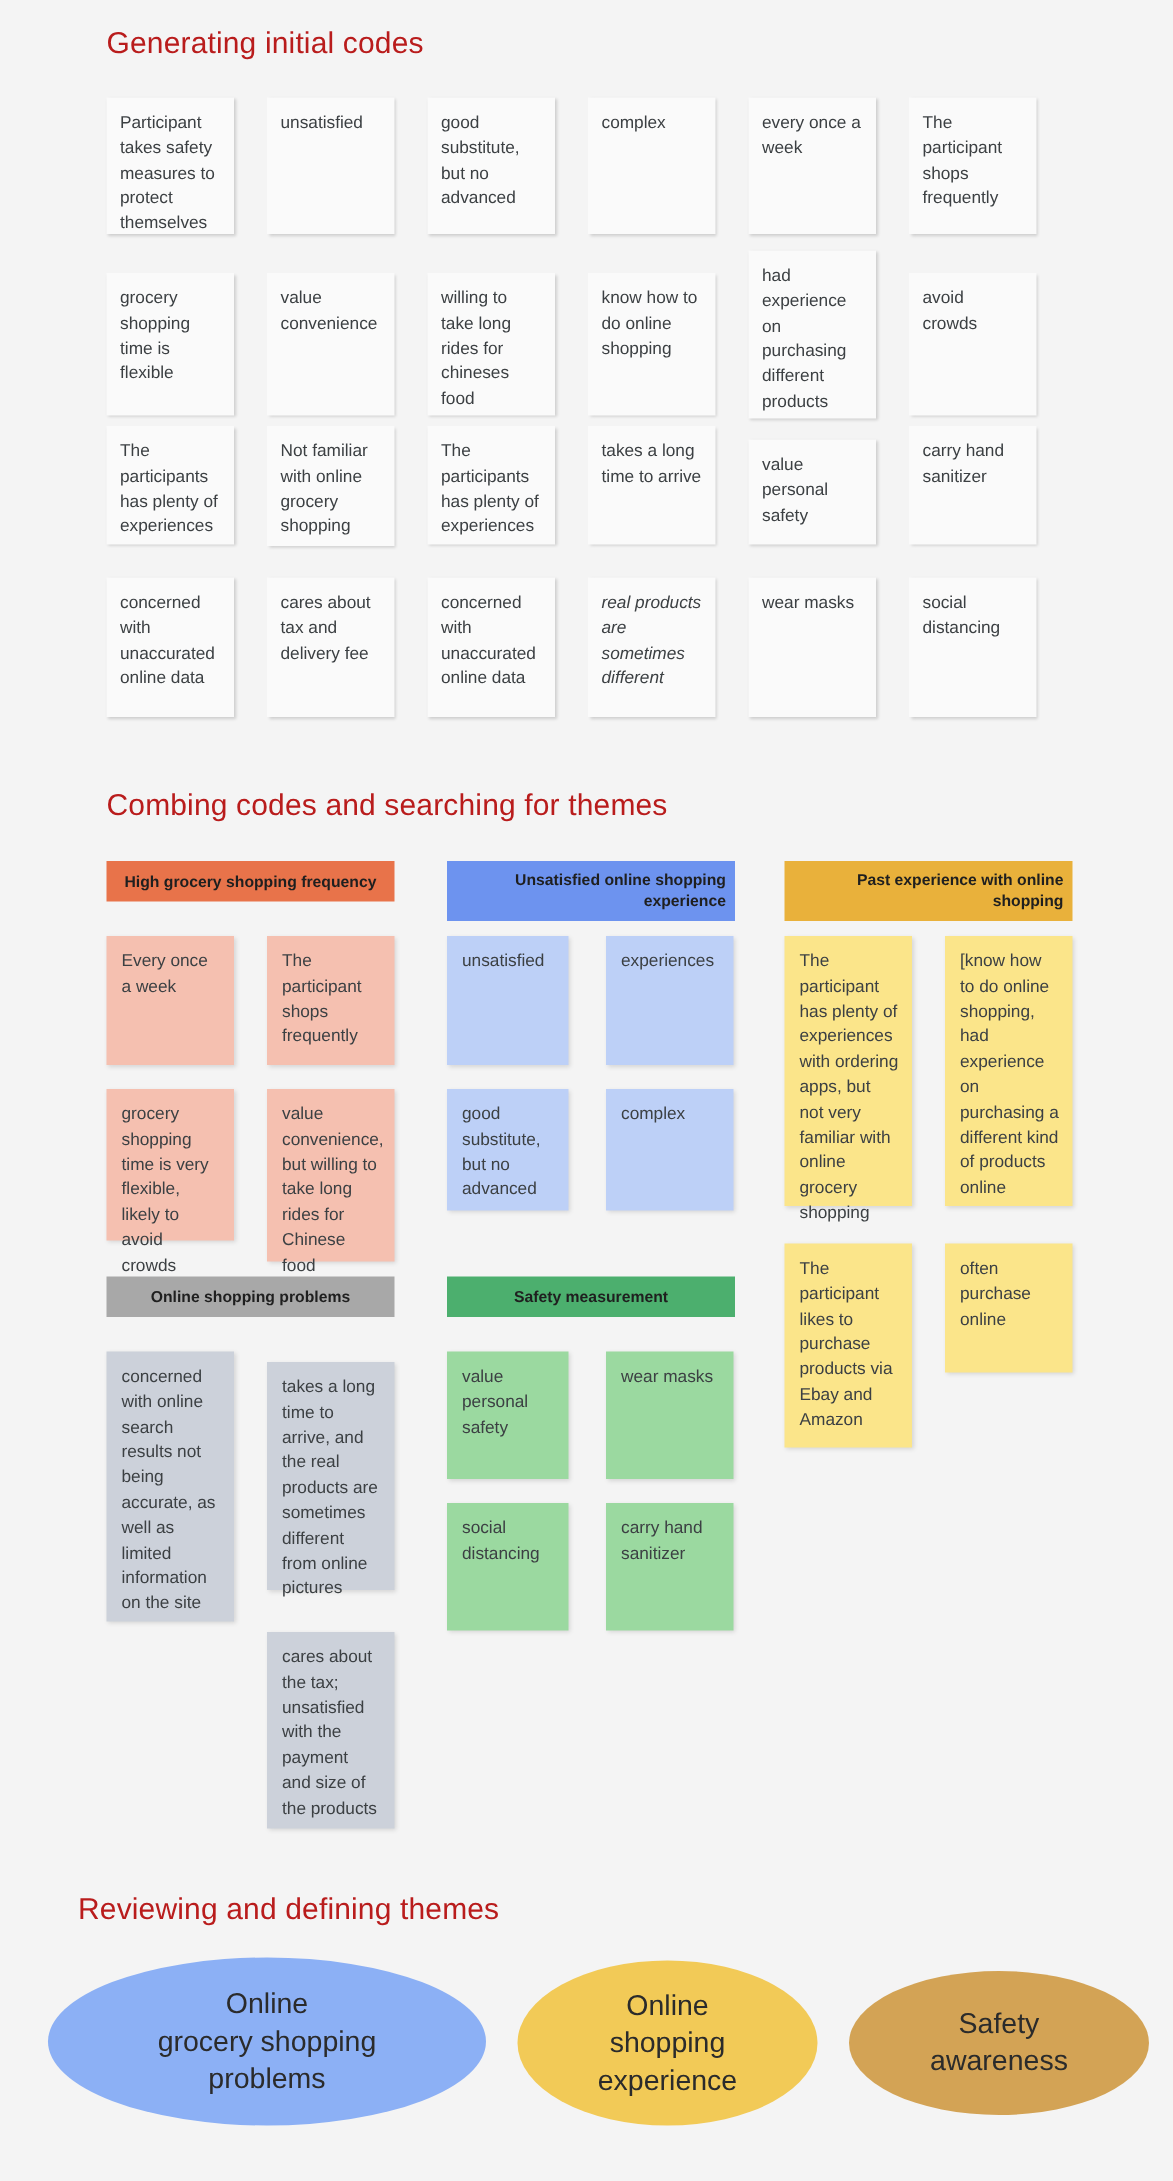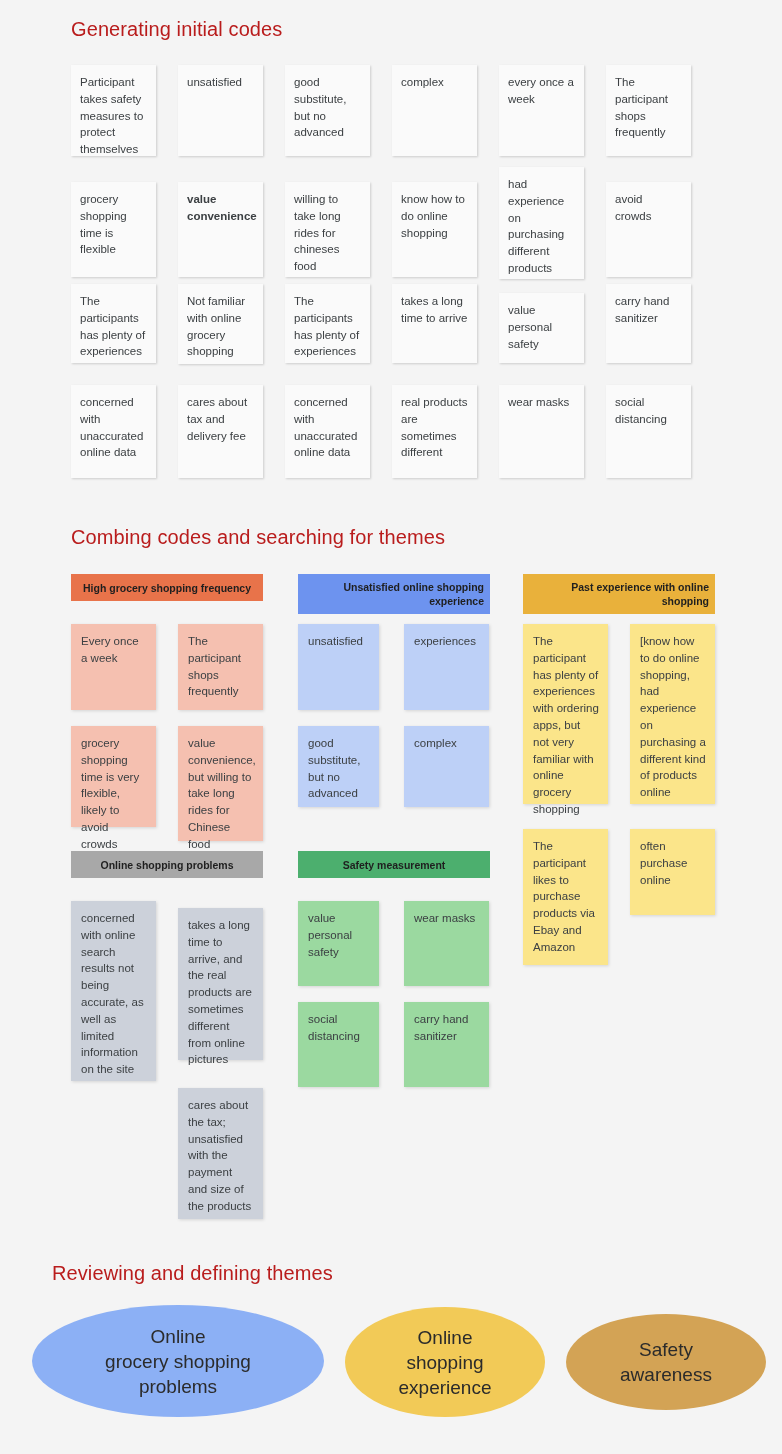--- a/index.html
+++ b/index.html
@@ -89,31 +89,31 @@
 <body>
 
 <div class="section-title" id="title-generating">Generating initial codes</div>
 
 <div class="grid1" id="grid1">
     <div class="card" style="left: 0px; top: 0px; height: 91px;">Participant takes safety measures to protect themselves</div>
     <div class="card" style="left: 0px; top: 117px; height: 95px;">grocery shopping time is flexible</div>
     <div class="card" style="left: 0px; top: 219px; height: 79px;">The participants has plenty of experiences</div>
     <div class="card" style="left: 0px; top: 320px; height: 93px;">concerned with unaccurated online data</div>
     <div class="card" style="left: 107px; top: 0px; height: 91px;">unsatisfied</div>
-    <div class="card" style="left: 107px; top: 117px; height: 95px; font-weight: bold;">value convenience</div>
+    <div class="card" style="left: 107px; top: 117px; height: 95px;">value convenience</div>
     <div class="card" style="left: 107px; top: 219px; height: 80px;">Not familiar with online grocery shopping</div>
     <div class="card" style="left: 107px; top: 320px; height: 93px;">cares about tax and delivery fee</div>
     <div class="card" style="left: 214px; top: 0px; height: 91px;">good substitute, but no advanced</div>
     <div class="card" style="left: 214px; top: 117px; height: 95px;">willing to take long rides for chineses food</div>
     <div class="card" style="left: 214px; top: 219px; height: 79px;">The participants has plenty of experiences</div>
     <div class="card" style="left: 214px; top: 320px; height: 93px;">concerned with unaccurated online data</div>
     <div class="card" style="left: 321px; top: 0px; height: 91px;">complex</div>
     <div class="card" style="left: 321px; top: 117px; height: 95px;">know how to do online shopping</div>
     <div class="card" style="left: 321px; top: 219px; height: 79px;">takes a long time to arrive</div>
-    <div class="card" style="left: 321px; top: 320px; height: 93px;">real products are sometimes different</div>
+    <div class="card" style="left: 321px; top: 320px; height: 93px; font-style: italic;">real products are sometimes different</div>
     <div class="card" style="left: 428px; top: 0px; height: 91px;">every once a week</div>
     <div class="card" style="left: 428px; top: 102px; height: 112px;">had experience on purchasing different products</div>
     <div class="card" style="left: 428px; top: 228px; height: 70px;">value personal safety</div>
     <div class="card" style="left: 428px; top: 320px; height: 93px;">wear masks</div>
     <div class="card" style="left: 535px; top: 0px; height: 91px;">The participant shops frequently</div>
     <div class="card" style="left: 535px; top: 117px; height: 95px;">avoid crowds</div>
     <div class="card" style="left: 535px; top: 219px; height: 79px;">carry hand sanitizer</div>
     <div class="card" style="left: 535px; top: 320px; height: 93px;">social distancing</div>
   </div>
 

